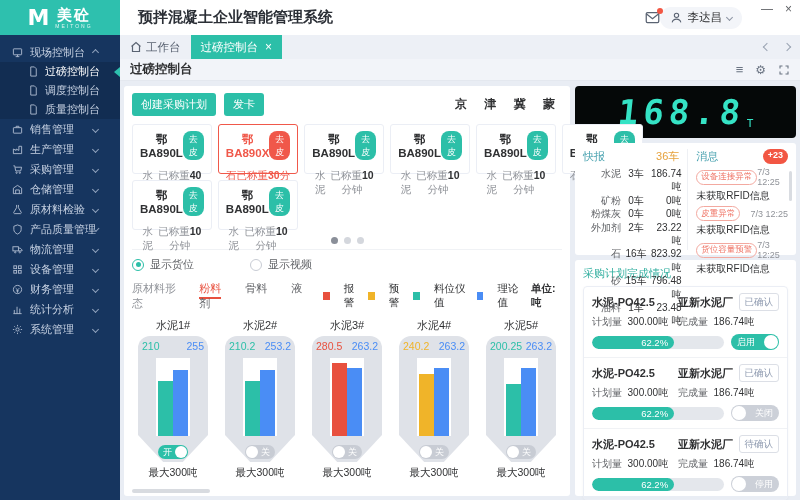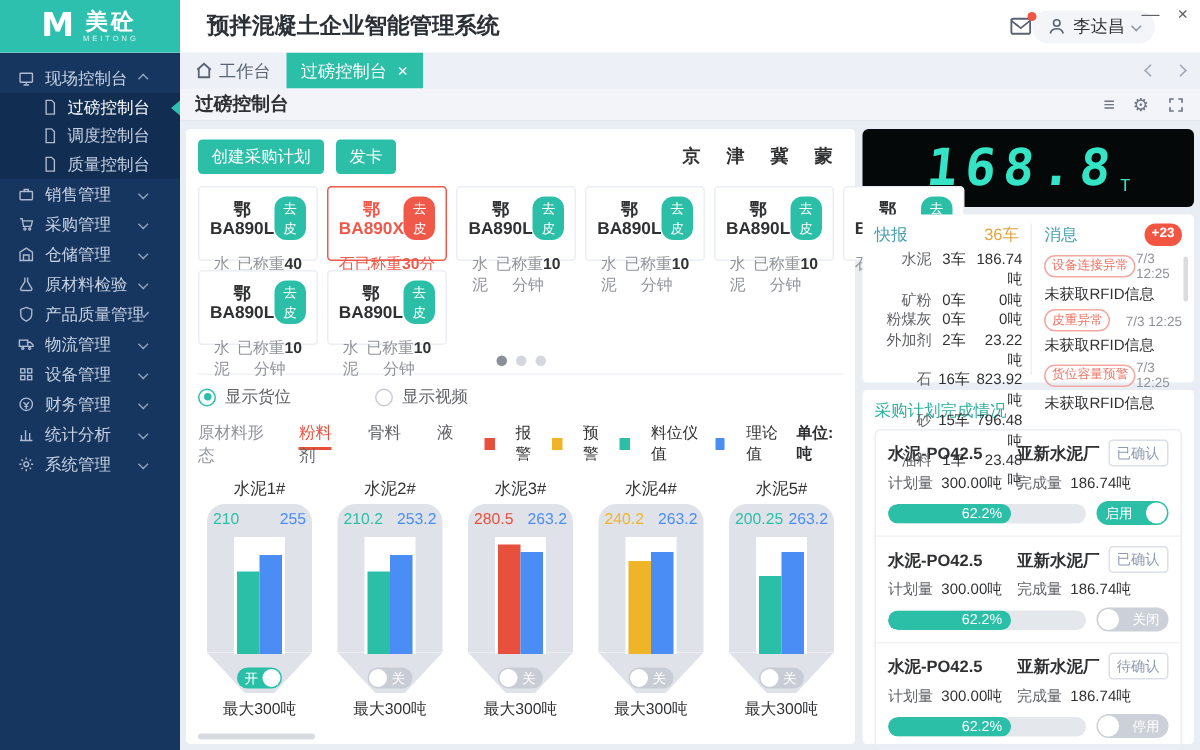--- a/index.html
+++ b/index.html
@@ -8,21 +8,21 @@
   .app { position:relative; width:800px; height:500px; }
 
   
   .top-header { position:absolute; top:0; left:0; right:0; height:35px; background:#fff; display:flex; align-items:center; z-index:5; }
   .logo { width:120px; height:35px; background:#2ec0ae; color:#fff; display:flex; align-items:center; justify-content:center; gap:6px; flex:none; }
   .logo-m { font-size:22px; font-weight:bold; line-height:1; font-family:"DejaVu Sans",sans-serif; }
   .logo-txt { display:flex; flex-direction:column; align-items:center; line-height:1; }
   .logo-name { font-size:15px; font-weight:bold; letter-spacing:2px; }
   .logo-sub { font-size:5px; letter-spacing:2px; margin-top:2px; opacity:.85; }
   .app-title { margin-left:18px; font-size:15px; font-weight:bold; color:#2b2f36; }
-  .header-right { margin-left:auto; display:flex; align-items:center; padding-right:30px; }
+  .header-right { margin-left:auto; display:flex; align-items:center; padding-right:58px; }
   .mail-wrap { position:relative; color:#5a6372; display:flex; }
   .mail-dot { position:absolute; top:-2px; right:-3px; width:6px; height:6px; border-radius:50%; background:#f25643; }
   .user-pill { display:flex; align-items:center; gap:5px; background:#f3f5f9; border-radius:13px; height:22px; padding:0 10px; color:#303133; font-size:11.5px; cursor:pointer; }
   .win-controls { position:absolute; top:3px; right:8px; display:flex; gap:12px; color:#606266; font-size:12px; line-height:1; }
   .win-controls span { cursor:pointer; }
 
   
   .sidebar { position:absolute; top:35px; left:0; width:120px; bottom:0; background:#16355f; color:#c6d1e2; font-size:11px; padding-top:7px; }
   .sb-item { display:flex; align-items:center; height:20px; padding:0 22px 0 12px; cursor:pointer; white-space:nowrap; }
   .sb-item .sb-lb { margin-left:7px; }
@@ -243,20 +243,29 @@
               <rect x="3" y="8" width="18" height="12" rx="1"></rect>
               <path d="M9 8V5h6v3"></path>
             </svg>
           </span>
     <span class="sb-lb">销售管理</span>
     <span class="chev down"></span>
         </div>
         <div class="sb-item">
     <span class="sb-ic">
             <svg width="11" height="11" viewBox="0 0 24 24" fill="none" stroke="currentColor" stroke-width="2">
+              <path d="M3 21V11l6 3v-3l6 3V5h6v16z"></path>
+            </svg>
+          </span>
+    <span class="sb-lb">生产管理</span>
+    <span class="chev down"></span>
+        </div>
+        <div class="sb-item">
+    <span class="sb-ic">
+            <svg width="11" height="11" viewBox="0 0 24 24" fill="none" stroke="currentColor" stroke-width="2">
               <path d="M3 4h3l2 11h11l2-8H7"></path>
               <circle cx="10" cy="19" r="1.5"></circle>
               <circle cx="17" cy="19" r="1.5"></circle>
             </svg>
           </span>
     <span class="sb-lb">采购管理</span>
     <span class="chev down"></span>
         </div>
         <div class="sb-item">
     <span class="sb-ic">

